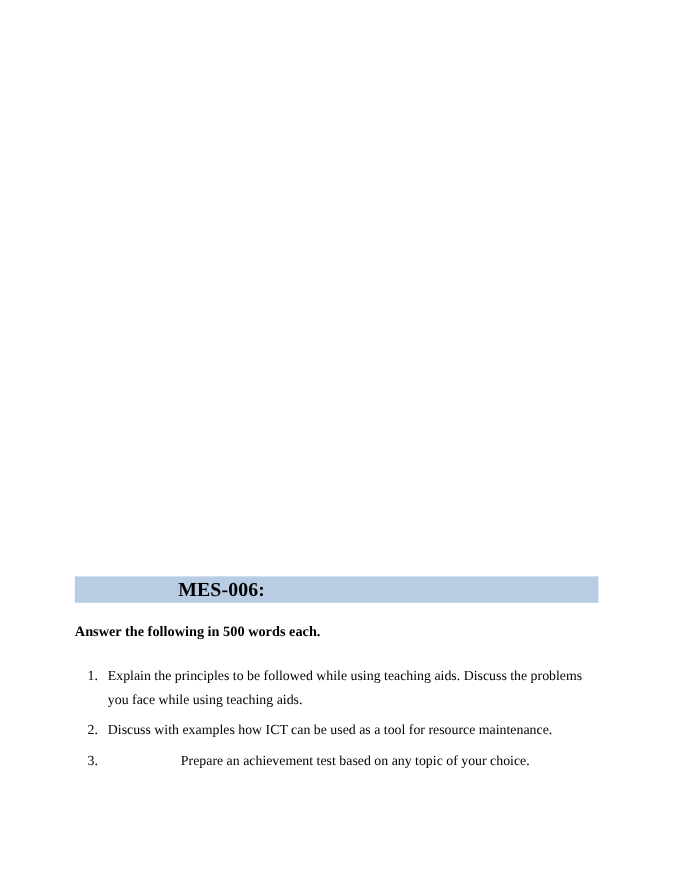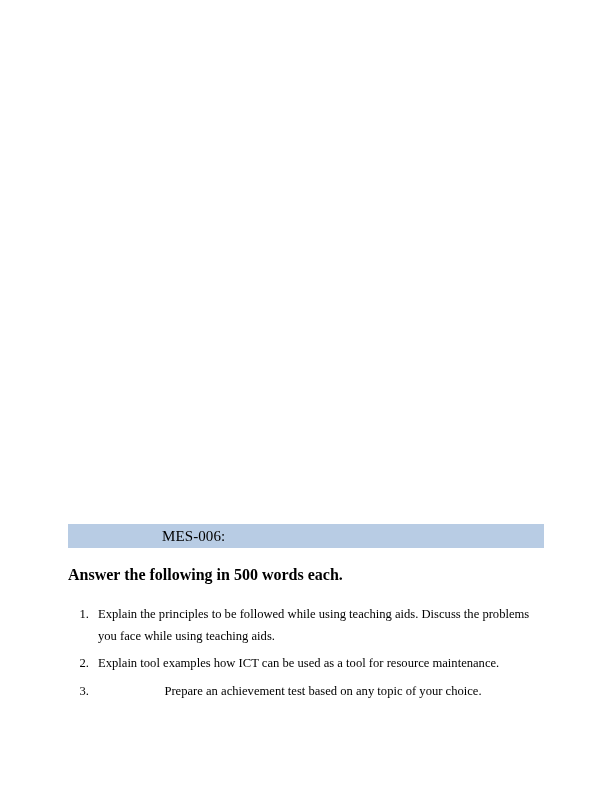--- a/index.html
+++ b/index.html
@@ -25,32 +25,32 @@
     position: absolute;
     left: 68px;
     top: 524px;
     width: 476px;
     height: 24px;
     background: #b8cce4;
     display: flex;
     align-items: center;
   }
   .title-text {
-    font-weight: normal;
-    font-size: 15px;
+    font-weight: bold;
+    font-size: 18px;
     letter-spacing: 0.1px;
     margin-left: 94px;
     white-space: pre;
   }
   .instruction {
     position: absolute;
     left: 68px;
     top: 566px;
     font-weight: bold;
-    font-size: 16px;
+    font-size: 13px;
   }
   .q-list {
     position: absolute;
     left: 68px;
     top: 604px;
     width: 476px;
   }
   .q-item {
     display: flex;
     align-items: flex-start;
@@ -89,21 +89,21 @@
 
   <div class="q-list">
 
     <div class="q-item">
       <div class="q-num">1.</div>
       <div class="q-text">Explain the principles to be followed while using teaching aids. Discuss the problems you face while using teaching aids.</div>
     </div>
 
     <div class="q-item">
       <div class="q-num">2.</div>
-      <div class="q-text">Explain tool examples how ICT can be used as a tool for resource maintenance.</div>
+      <div class="q-text">Discuss with examples how ICT can be used as a tool for resource maintenance.</div>
     </div>
 
     <div class="q-item">
       <div class="q-num">3.</div>
       <div class="q-text q-indent">Prepare an achievement test based on any topic of your choice.</div>
     </div>
 
   </div>
 
 </div>

